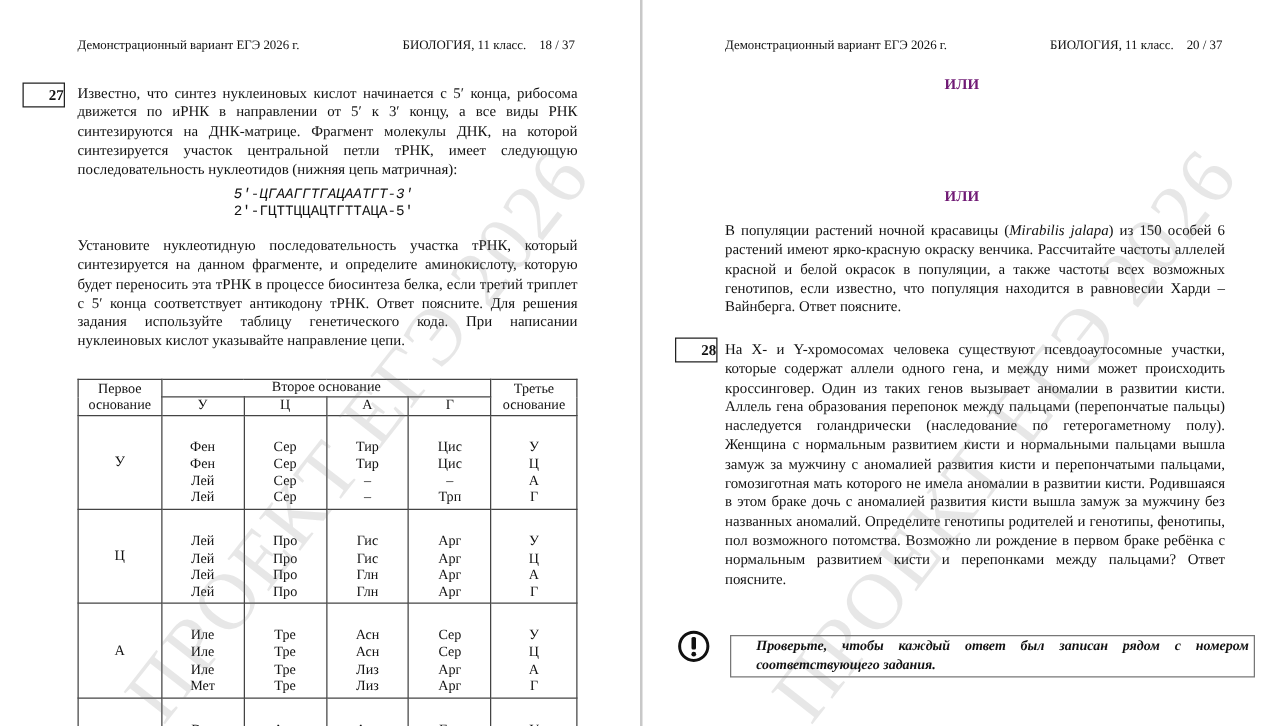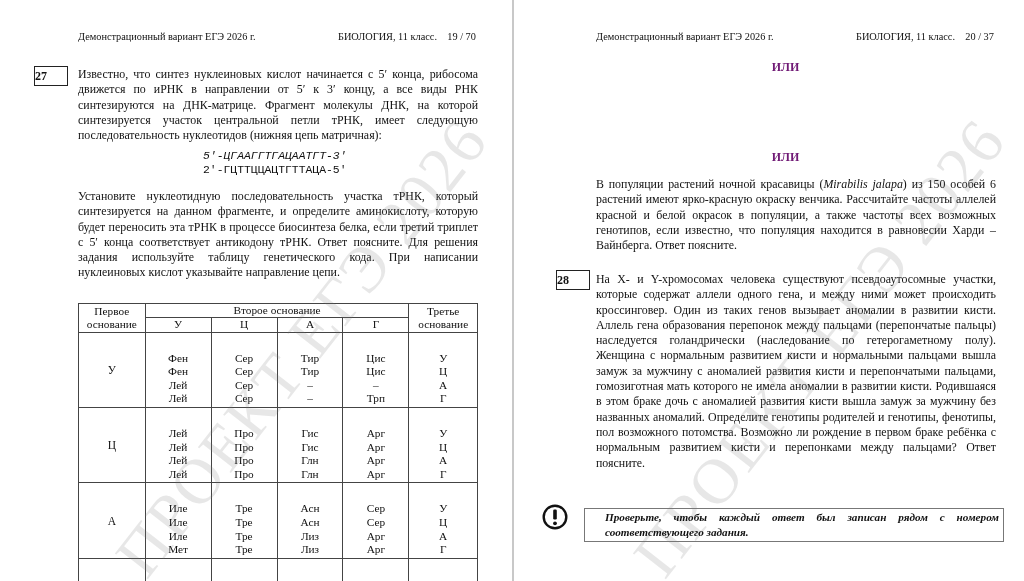--- a/index.html
+++ b/index.html
@@ -1,29 +1,29 @@
 <!DOCTYPE html>
 <html><head>
 <meta charset="utf-8">
 <style>
   html, body { margin:0; padding:0; }
   body { width:1024px; height:581px; background:#ffffff; position:relative; overflow:hidden;
          font-family:"Liberation Serif", "DejaVu Serif", serif; color:#111; }
-  .page { position:absolute; top:0; height:581px; background:#fff; overflow:hidden;margin-left:16px; }
+  .page { position:absolute; top:0; height:581px; background:#fff; overflow:hidden; }
   #page-left { left:0; width:511px; }
   #page-right { left:515px; width:509px; }
   .divider { position:absolute; left:512px; top:0; width:2px; height:581px; background:#c8c8c8; }
   .hdr { position:absolute; top:31px; font-size:10.3px; }
   .hdr-l { left:62px; }
   .hdr-r { white-space:pre; }
   #page-left .hdr-r { left:322px; }
   #page-right .hdr-r { left:325px; }
   #page-right .hdr-l { left:65px; }
   .task-num { position:absolute; width:32px; height:18px; border:1.3px solid #222; font-weight:bold;
-              font-size:12px; text-align:left; line-height:18px; }
+              font-size:12px; text-align:right; line-height:18px; }
   .para { position:absolute; font-size:11.9px; line-height:15.3px; text-align:justify; text-align-last:left; }
   .mono { position:absolute; font-family:"Liberation Mono","DejaVu Sans Mono",monospace; font-size:11.4px; line-height:14.5px; white-space:pre; }
   .ili { position:absolute; color:#701a75; font-weight:bold; font-size:12px; text-align:center; width:100%; left:0; }
   .tbl-title { position:absolute; left:62px; width:400px; text-align:center; font-weight:bold; font-size:11.5px; top:287px; }
   table.gc { position:absolute; left:62px; top:303px; width:400px; border-collapse:collapse; font-size:11.3px; }
   table.gc td, table.gc th { border:1px solid #444; text-align:center; font-weight:normal; padding:0; }
   table.gc th { line-height:13.3px; }
   table.gc td.first { vertical-align:middle; font-size:11.5px; }
   table.gc td.col { line-height:13.6px; vertical-align:top; padding-top:19px; padding-bottom:1px; }
   .col-first { width:66px; }
@@ -33,21 +33,21 @@
                white-space:nowrap; transform-origin:left top; pointer-events:none; letter-spacing:2px; }
   .notice-box { position:absolute; left:584px; top:508px; width:394px; border:1.2px solid #777; padding:1px 4px 2px 20px;
                 font-style:italic; font-weight:bold; font-size:11.2px; line-height:14.5px; text-align:justify; text-align-last:left; }
   .warn-icon { position:absolute; left:542px; top:504px; width:26px; height:26px; }
 </style>
 </head>
 <body>
 
 <div class="page" id="page-left">
   <div class="hdr hdr-l">Демонстрационный вариант ЕГЭ 2026 г.</div>
-  <div class="hdr hdr-r">БИОЛОГИЯ, 11 класс.    19 / 70</div>
+  <div class="hdr hdr-r">БИОЛОГИЯ, 11 класс.    18 / 37</div>
 
   <div class="task-num" style="left:18px; top:66px;">27</div>
   <div class="para" style="left:62px; top:67px; width:400px;">Известно, что синтез нуклеиновых кислот начинается с 5′ конца, рибосома движется по иРНК в направлении от 5′ к 3′ концу, а все виды РНК синтезируются на ДНК-матрице. Фрагмент молекулы ДНК, на которой синтезируется участок центральной петли тРНК, имеет следующую последовательность нуклеотидов (нижняя цепь матричная):</div>
 
   <div class="mono" style="left:187px; top:149px;font-style:italic;">5′-ЦГААГГТГАЦААТГТ-3′</div>
   <div class="mono" style="left:187px; top:163px;">2′-ГЦТТЦЦАЦТГТТАЦА-5′</div>
 
   <div class="para" style="left:62px; top:189px; width:400px;">Установите нуклеотидную последовательность участка тРНК, который синтезируется на данном фрагменте, и определите аминокислоту, которую будет переносить эта тРНК в процессе биосинтеза белка, если третий триплет с 5′ конца соответствует антикодону тРНК. Ответ поясните. Для решения задания используйте таблицу генетического кода. При написании нуклеиновых кислот указывайте направление цепи.</div>
 
 

